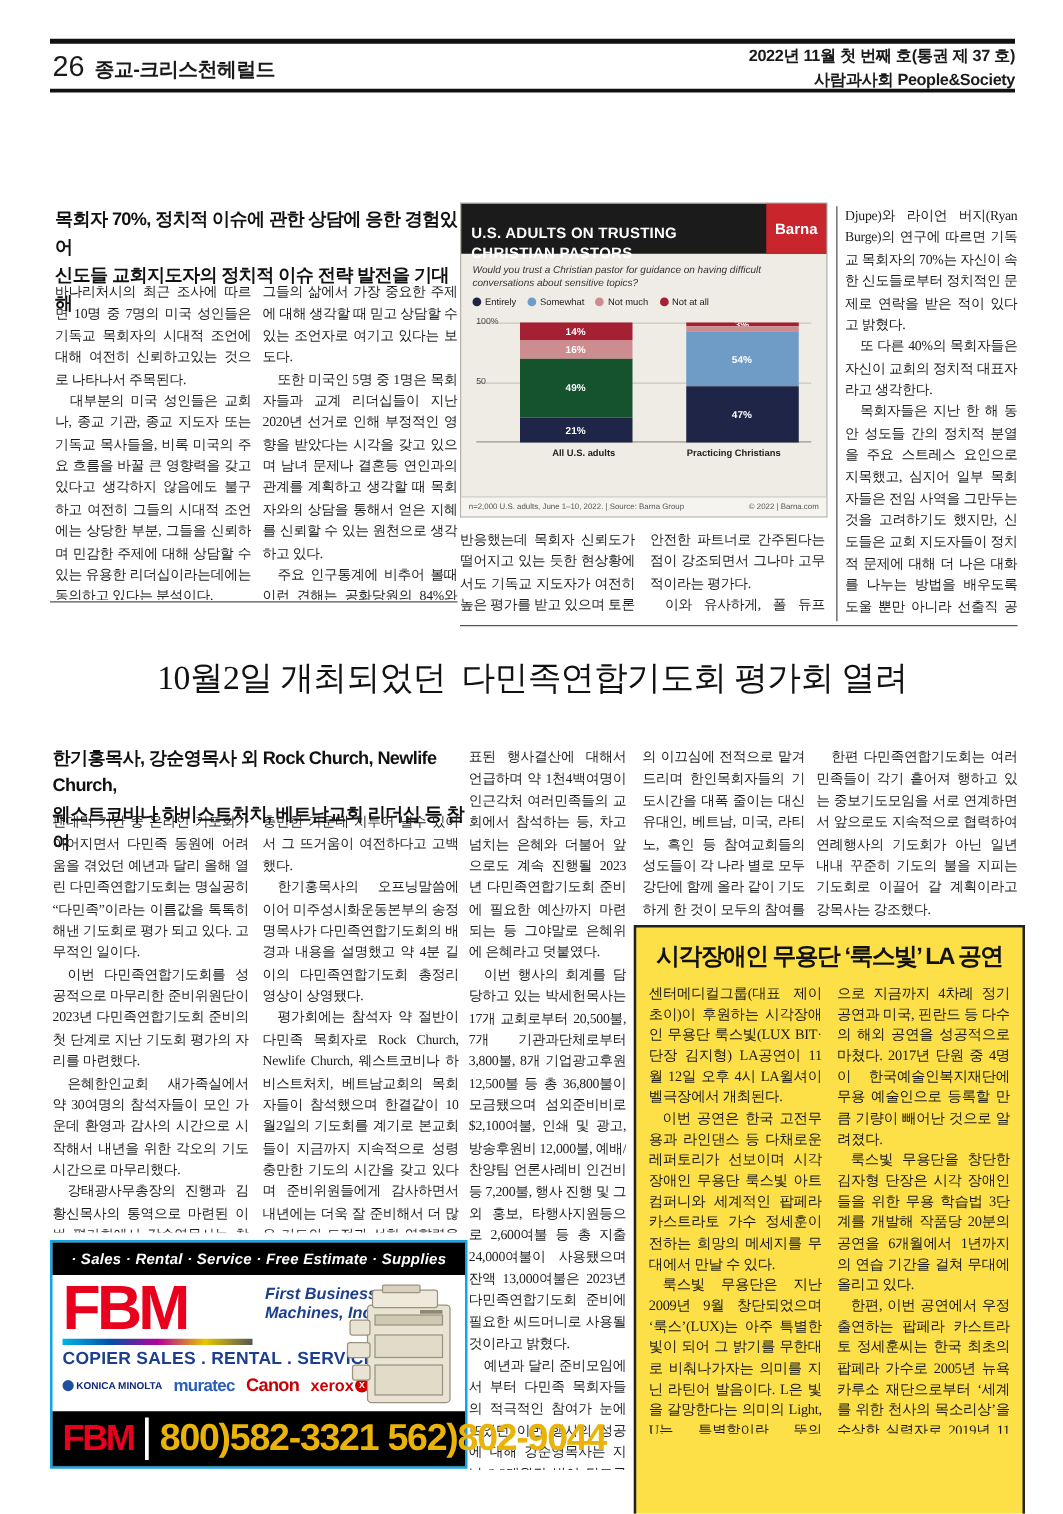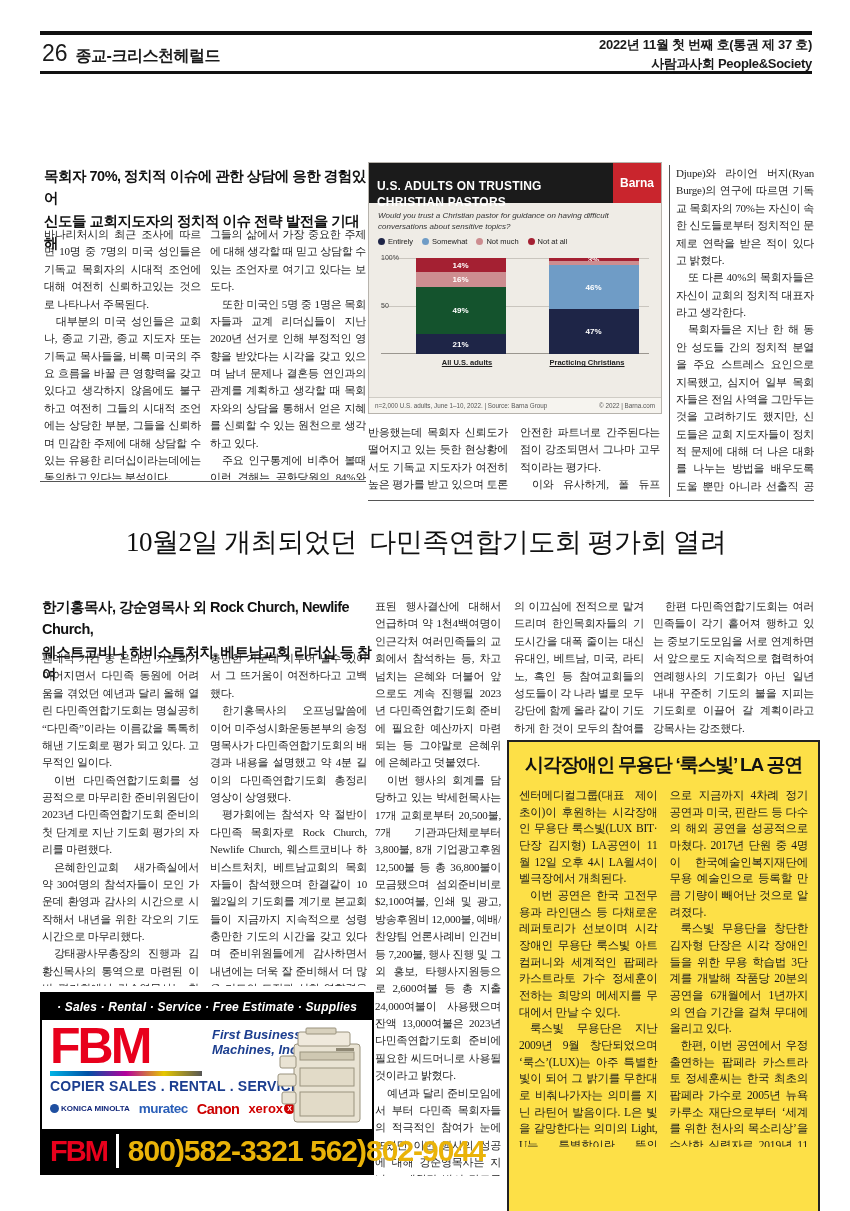--- a/index.html
+++ b/index.html
@@ -38,35 +38,35 @@
   .plot{position:relative;height:96px;margin:12px 12px 0 12px;}
   .gline{position:absolute;left:0;right:0;height:1px;background:#c9c5be;}
   .gline.mid{top:50%;}
   .gline.bottom{bottom:0;background:#9a968f;}
   .ytick{position:absolute;left:0;font-size:7px;color:#444;}
   .ytick.t100{top:-4px;}
   .ytick.t50{top:calc(50% - 4px);}
   .bars{position:absolute;left:26px;right:2px;top:0;bottom:0;display:flex;justify-content:space-around;align-items:flex-start;gap:26px;}
   .bar{width:90px;height:100%;display:flex;flex-direction:column;}
   .seg{display:flex;align-items:center;justify-content:center;color:#fff;font-size:8px;font-weight:bold;overflow:hidden;}
-  .x-axis{display:flex;margin:4px 14px 0 38px;justify-content:space-around;text-decoration:underline;}
+  .x-axis{display:flex;margin:4px 14px 0 38px;justify-content:space-around;}
   .x-lab{width:100px;text-align:center;font-size:7.5px;font-weight:bold;color:#222;}
   .chart-foot{position:absolute;bottom:0;left:0;right:0;background:#f6f4ef;border-top:1px solid #cfccc5;
               font-size:6.3px;color:#555;display:flex;justify-content:space-between;padding:4px 6px;}
   
   .boxart{position:absolute;left:507px;top:740px;width:313px;height:501px;border:2px solid #222;
           box-sizing:border-box;background:#fde047;padding:8px 10px;}
   .boxart-title{text-align:center;font-family:"Liberation Sans",sans-serif;font-weight:bold;font-size:19px;
                 letter-spacing:-1.2px;margin:2px 0 9px;color:#111;}
   .boxart-cols{display:flex;gap:12px;}
   .boxcol{width:140px;text-align:justify;font-size:11.5px;line-height:1.45;letter-spacing:-0.2px;overflow:hidden;height:360px;}
   .boxcol p{margin:0;text-indent:11px;}
   .boxcol p.ni{text-indent:0;}
   
-  .ad{position:absolute;left:40px;top:992px;width:334px;height:183px;border:2px solid #000000;box-sizing:border-box;
+  .ad{position:absolute;left:40px;top:992px;width:334px;height:183px;border:2px solid #0ea5e9;box-sizing:border-box;
       background:#fff;display:flex;flex-direction:column;font-family:"Liberation Sans",sans-serif;}
   .ad-top{background:#000;color:#fff;font-style:italic;font-weight:bold;font-size:12px;text-align:center;
           padding:6px 2px;letter-spacing:.2px;}
   .ad-mid{flex:1;position:relative;padding:5px 8px 2px;}
   .fbm-big{color:#e8001c;font-size:50px;font-weight:bold;line-height:.85;letter-spacing:-3px;}
   .rainbow{height:5px;width:152px;margin:3px 0 2px;
            background:linear-gradient(90deg,#00b4e6,#0050a5,#b4009b,#e6c800,#555);}
   .company{position:absolute;left:170px;top:8px;color:#1c3e8f;font-weight:bold;font-style:italic;
            font-size:13px;line-height:1.15;width:105px;}
   .tagline{color:#1c3e8f;font-weight:bold;font-size:14px;letter-spacing:.2px;margin-top:1px;}
@@ -137,21 +137,21 @@
       <div class="bars">
           <div class="bar">
             <div class="seg" style="height: 14%; background: rgb(164, 32, 50);">14%</div>
             <div class="seg" style="height: 16%; background: rgb(205, 141, 144);">16%</div>
             <div class="seg" style="height: 49%; background: #14532d;">49%</div>
             <div class="seg" style="height: 21%; background: rgb(30, 37, 71);">21%</div>
           </div>
           <div class="bar">
             <div class="seg" style="height: 3%; background: rgb(164, 32, 50);">3%</div>
             <div class="seg" style="height: 4%; background: rgb(205, 141, 144);"></div>
-            <div class="seg" style="height: 46%; background: rgb(111, 156, 198);">46%</div>
+            <div class="seg" style="height: 46%; background: rgb(111, 156, 198);">54%</div>
             <div class="seg" style="height: 47%; background: rgb(30, 37, 71);">47%</div>
           </div>
         </div>
     </div>
     <div class="x-axis">
         <div class="x-lab">All U.S. adults</div>
         <div class="x-lab">Practicing Christians</div>
       </div>
     <div class="chart-foot">
       <span>n=2,000 U.S. adults, June 1–10, 2022.  |  Source: Barna Group</span>

